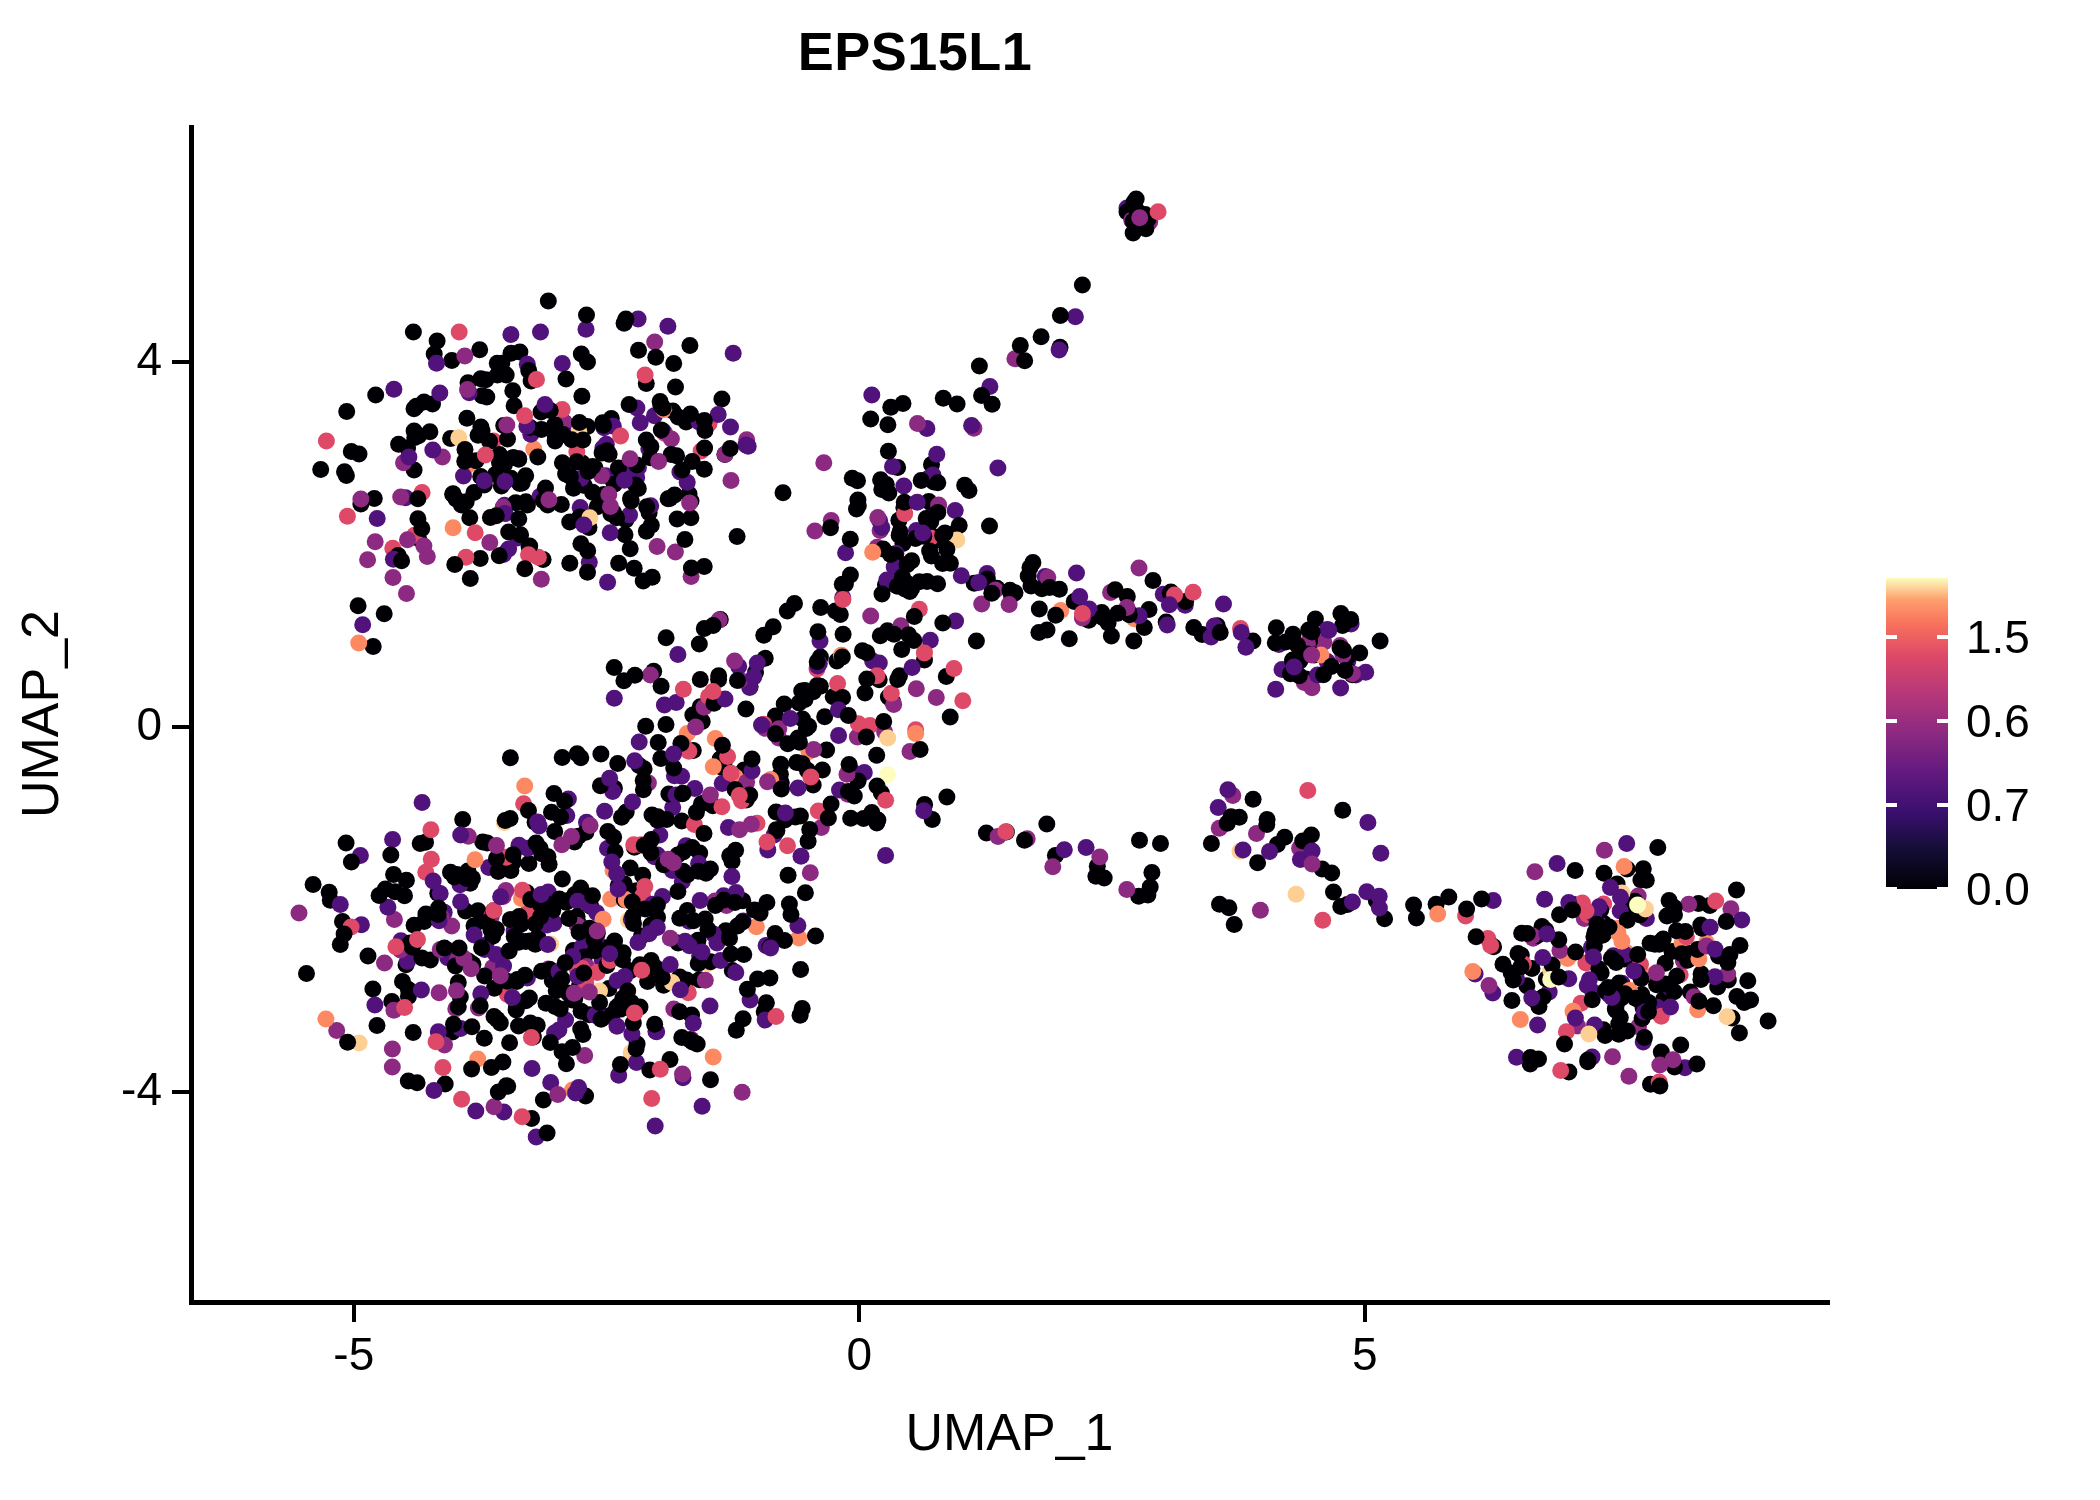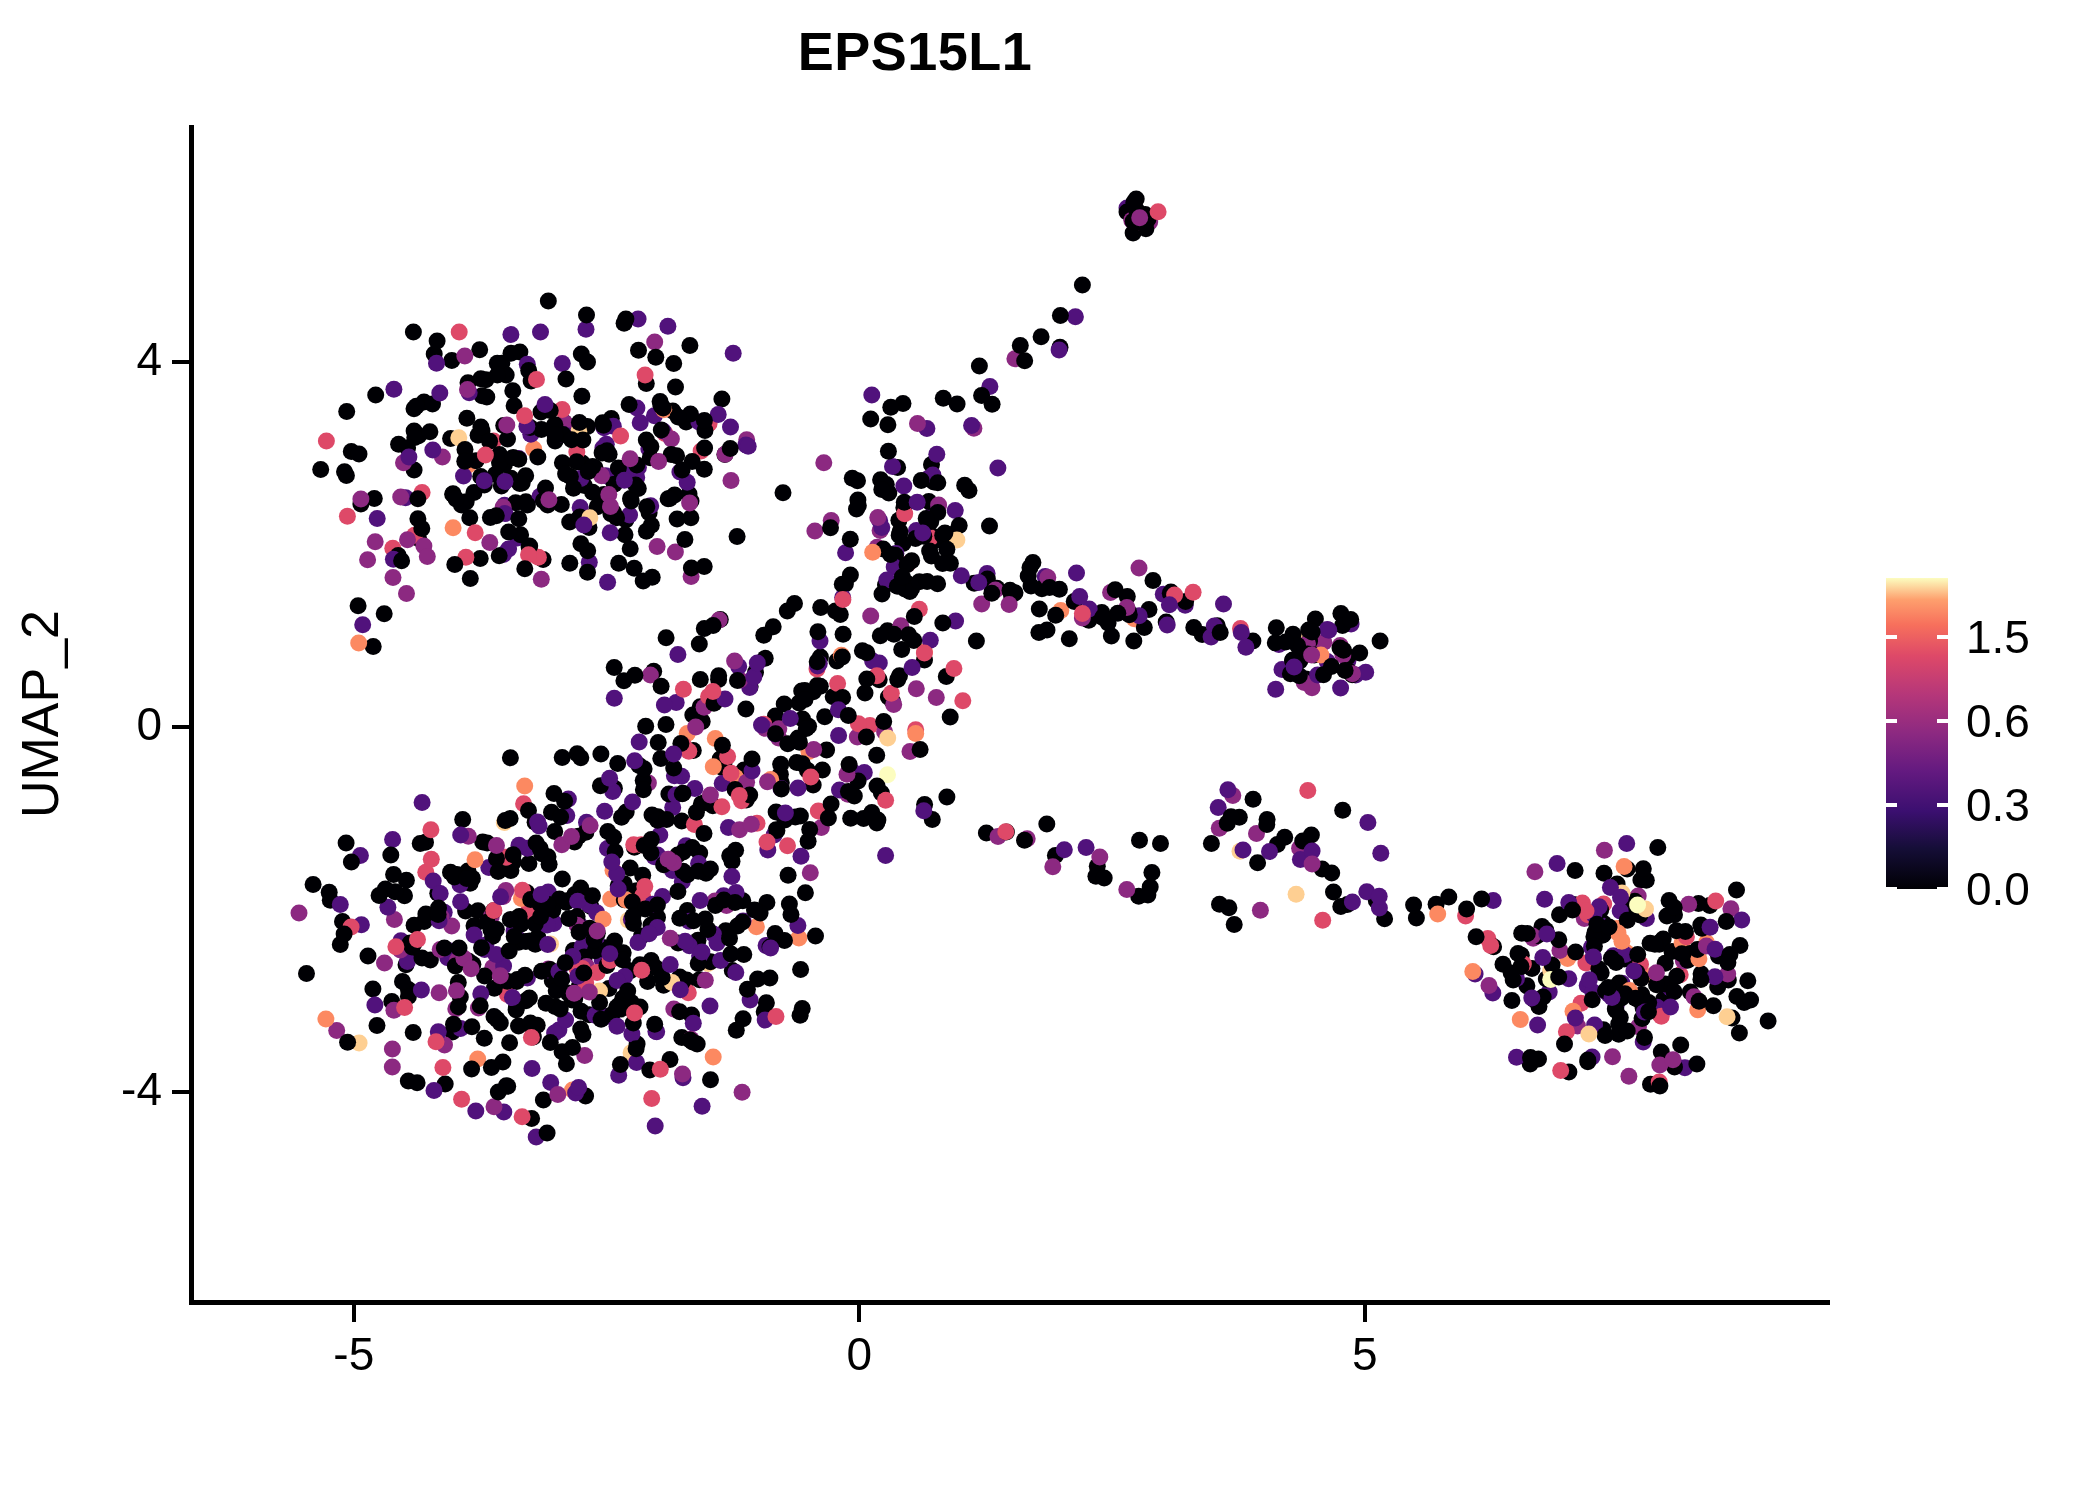--- a/index.html
+++ b/index.html
@@ -1948,34 +1948,35 @@
       <div class="x-tick-mark" style="left: 857.333px;"></div>
       <div class="x-tick-label" style="left: 779.333px;">0</div>
       <div class="x-tick-mark" style="left: 1362.89px;"></div>
       <div class="x-tick-label" style="left: 1284.89px;">5</div>
     </div>
 
   <div id="ylabel-wrap">
     <div id="ylabel">UMAP_2</div>
   </div>
 
+  <div id="xlabel">UMAP_1</div>
 
   <div id="legend">
     <div id="legend-bar" style="background: linear-gradient(rgb(252, 253, 191) 0%, rgb(254, 159, 109) 7%, rgb(247, 112, 92) 15%, rgb(222, 73, 104) 25%, rgb(183, 55, 121) 37%, rgb(140, 41, 129) 50%, rgb(100, 26, 128) 62%, rgb(59, 15, 112) 75%, rgb(21, 14, 55) 87%, rgb(0, 0, 4) 100%);"></div>
     <div id="legend-ticks">
         <div class="legend-tick left" style="top: 56.8378px;"></div>
         <div class="legend-tick right" style="top: 56.8378px;"></div>
         <div class="legend-tick left" style="top: 140.892px;"></div>
         <div class="legend-tick right" style="top: 140.892px;"></div>
         <div class="legend-tick left" style="top: 224.946px;"></div>
         <div class="legend-tick right" style="top: 224.946px;"></div>
         <div class="legend-tick left" style="top: 309px;"></div>
         <div class="legend-tick right" style="top: 309px;"></div>
       </div>
     <div id="legend-labels">
         <div class="legend-label" style="top: 58.8378px;">1.5</div>
         <div class="legend-label" style="top: 142.892px;">0.6</div>
-        <div class="legend-label" style="top: 226.946px;">0.3</div>
+        <div class="legend-label" style="top: 226.946px;">0.7</div>
         <div class="legend-label" style="top: 311px;">0.0</div>
       </div>
   </div>
 
 </div>
 
 </body></html>

